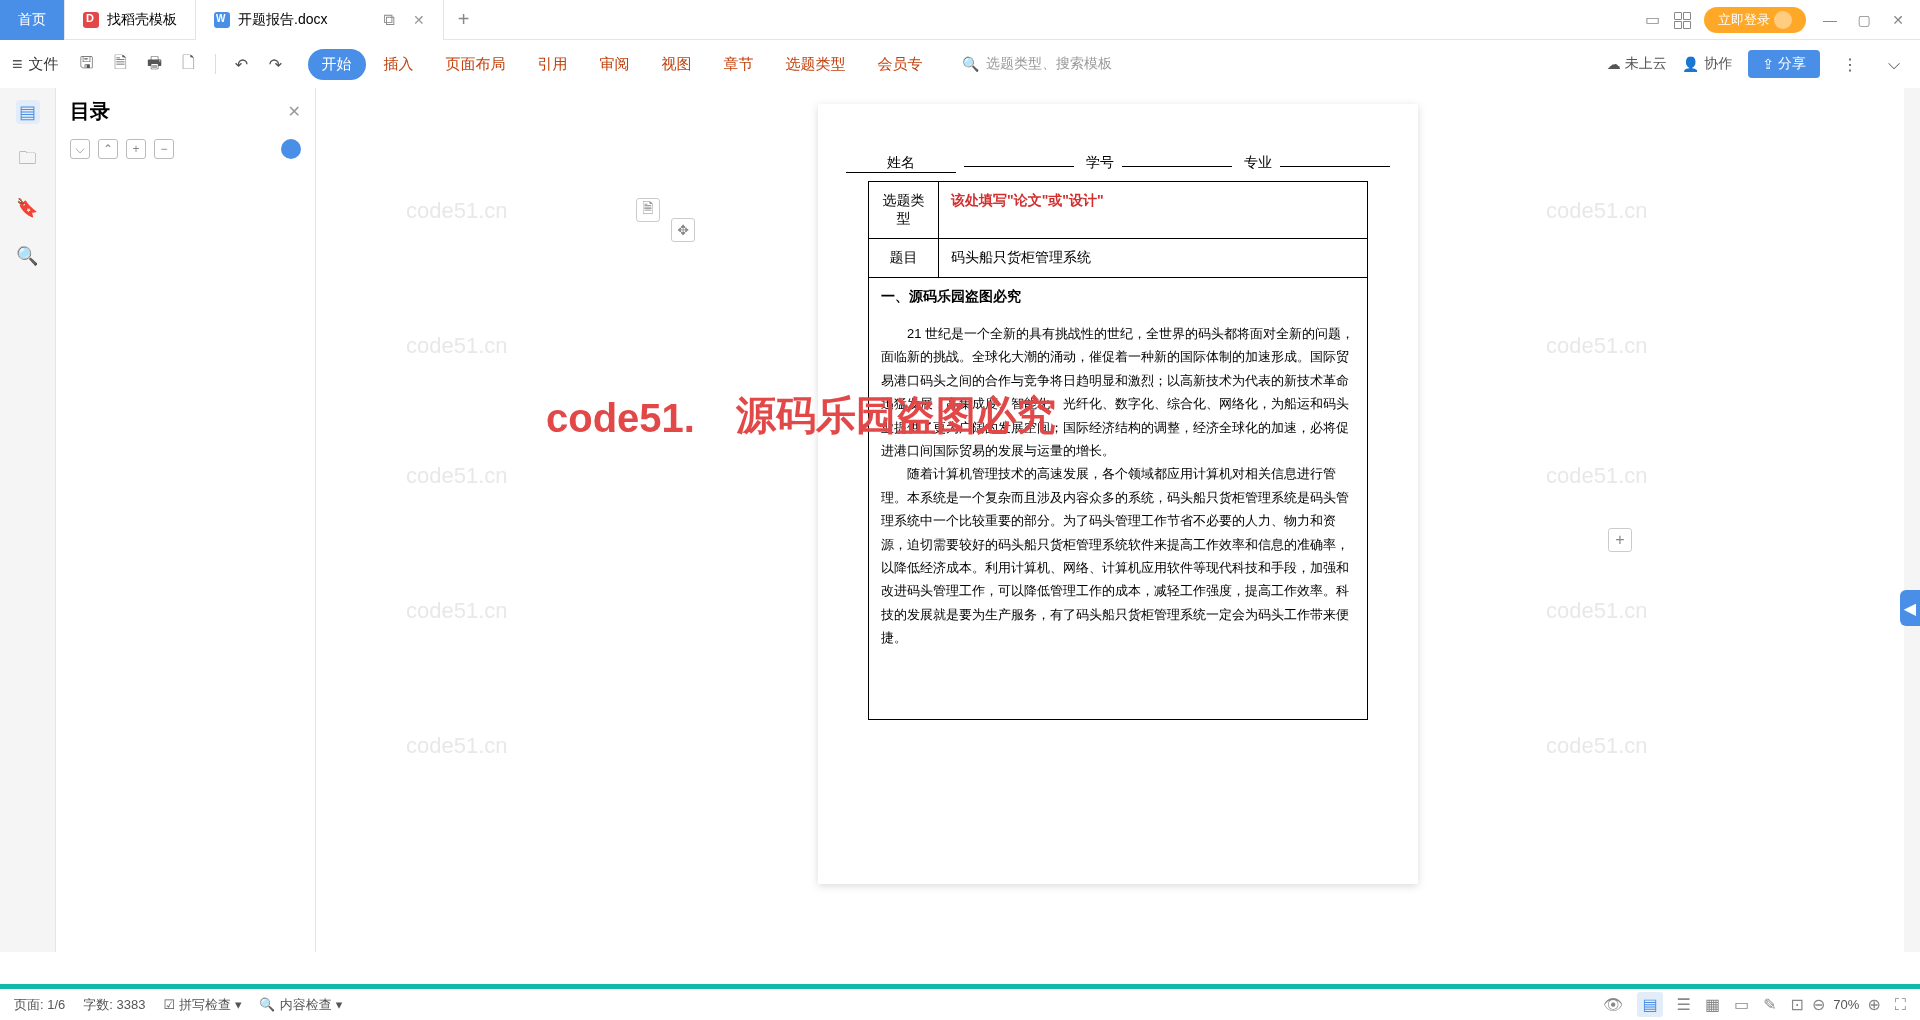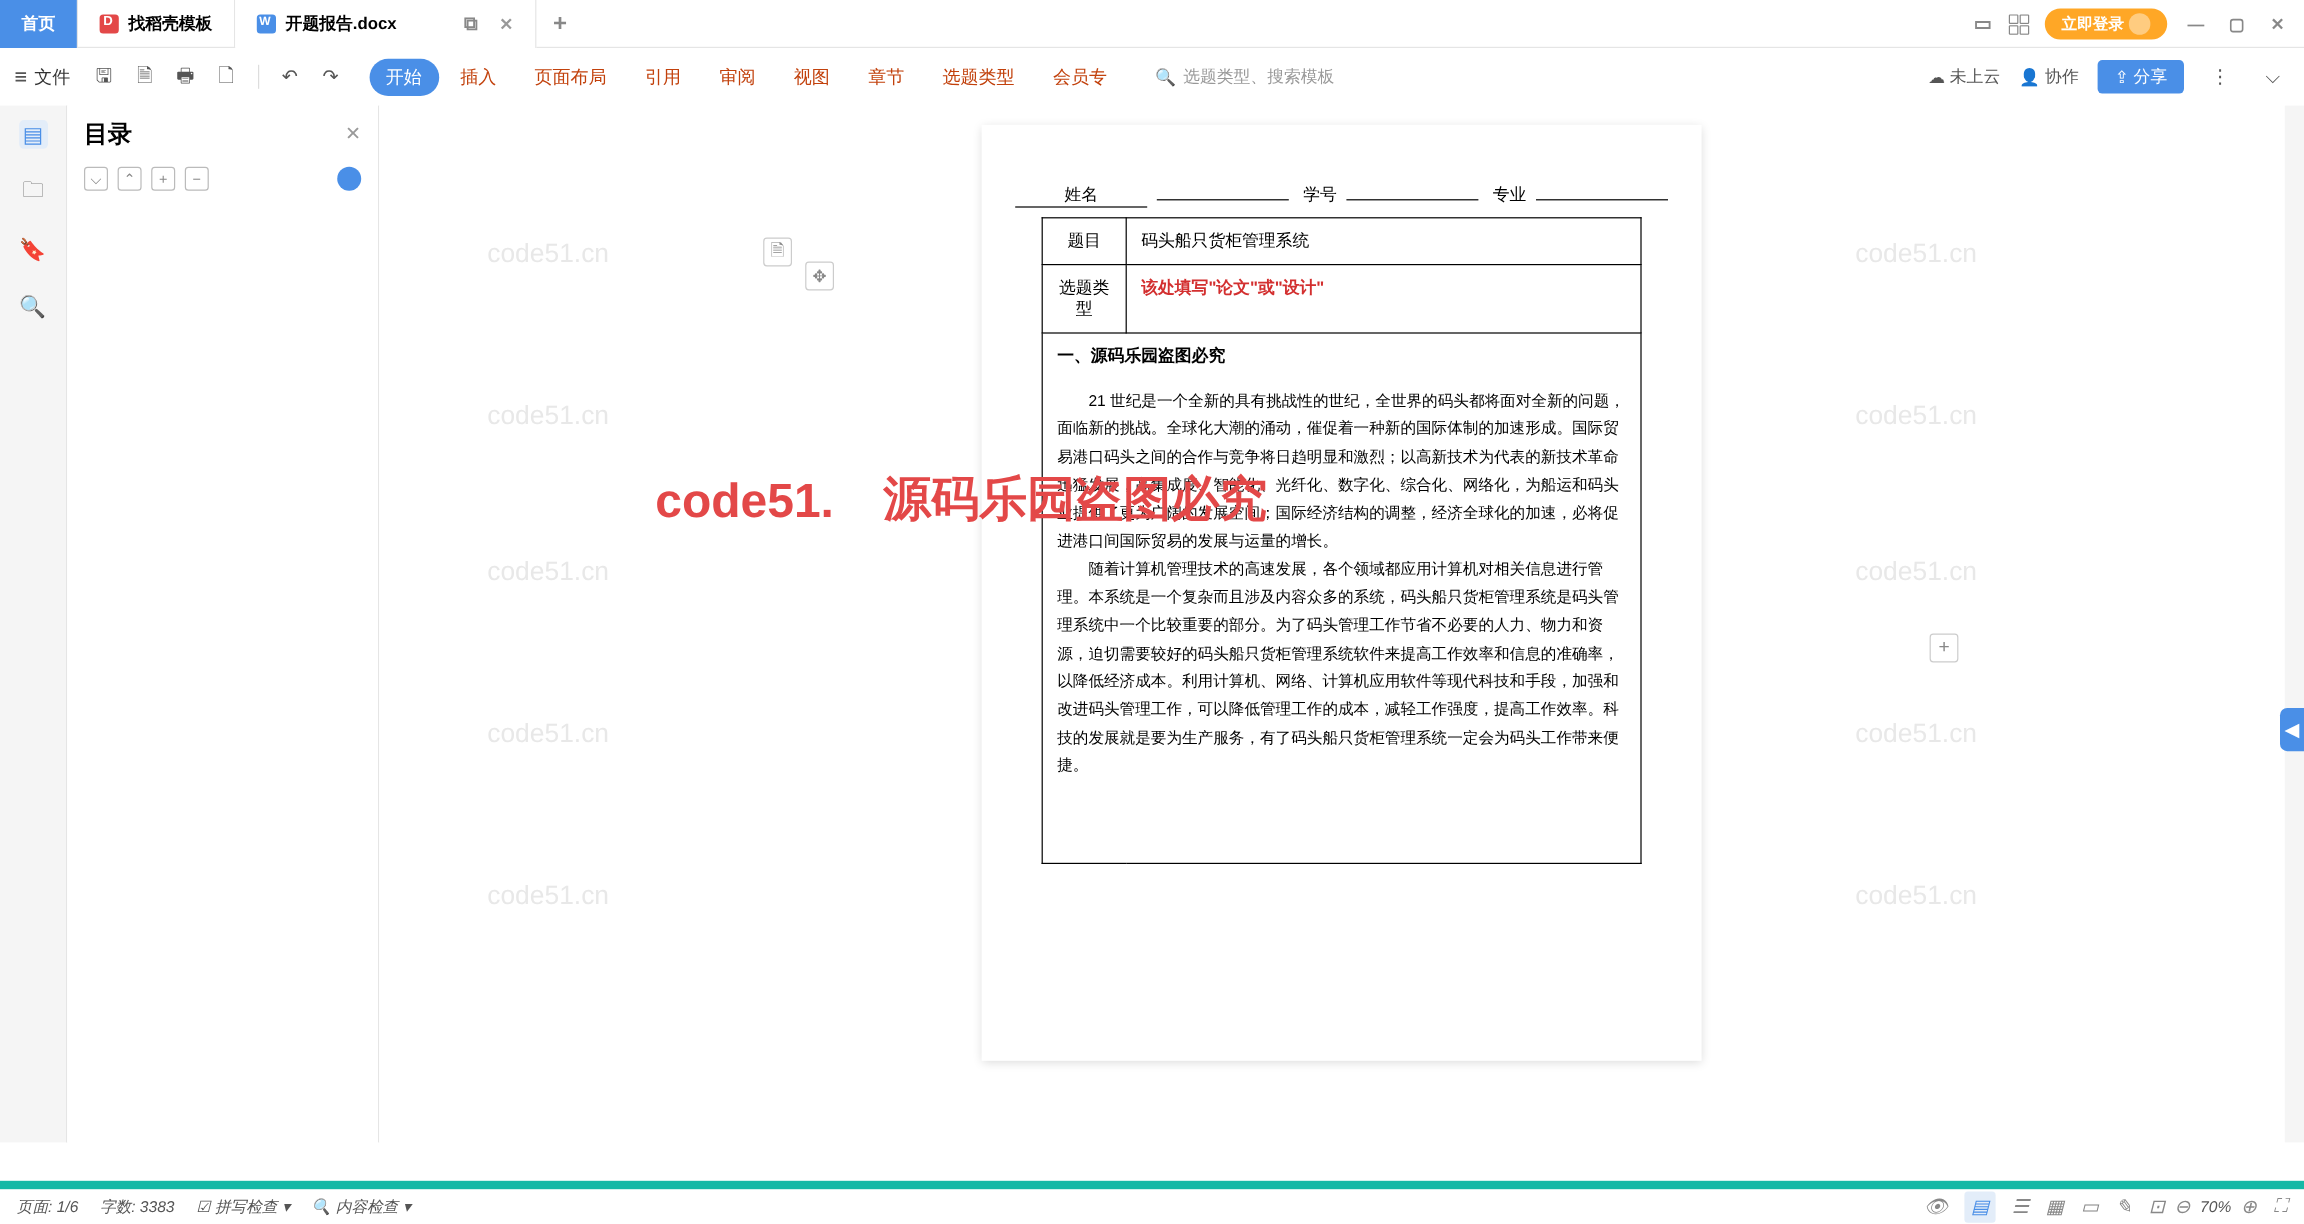--- a/index.html
+++ b/index.html
@@ -1,17 +1,17 @@
 <!DOCTYPE html>
 <html><head>
 <meta charset="utf-8">
 <style>
 *{margin:0;padding:0;box-sizing:border-box;font-family:"Microsoft YaHei",sans-serif;}
 body{background:#fff;overflow:hidden;width:1920px;height:1020px;position:relative;}
-.titlebar{height:40px;display:flex;background:#fff;border-bottom:1px solid #e5e5e5;font-weight:bold;}
+.titlebar{height:40px;display:flex;align-items:center;background:#fff;border-bottom:1px solid #e5e5e5;}
 .tab{height:40px;display:flex;align-items:center;padding:0 18px;font-size:14px;border-right:1px solid #e5e5e5;cursor:pointer;gap:8px;}
 .tab.home{background:#4a8fe7;color:#fff;}
 .tab.active{background:#fff;}
 .tab-icon{width:16px;height:16px;display:inline-block;}
 .icon-d{background:#e34848;border-radius:3px;position:relative;}
 .icon-d::after{content:"D";color:#fff;font-size:11px;font-weight:bold;position:absolute;left:3px;top:0;}
 .icon-w{background:#4a8fe7;border-radius:3px;position:relative;}
 .icon-w::after{content:"W";color:#fff;font-size:10px;font-weight:bold;position:absolute;left:2px;top:1px;}
 .tab-spacer{flex:1;}
 .tab-right{display:flex;align-items:center;padding:0 12px;gap:14px;}
@@ -51,21 +51,21 @@
 .fields{text-align:center;font-size:14px;margin-bottom:8px;}
 .fields span{display:inline-block;border-bottom:1px solid #000;min-width:110px;margin:0 4px;}
 .doc-table{width:500px;margin:0 auto;border-collapse:collapse;}
 .doc-table td{border:1px solid #000;padding:10px 12px;font-size:14px;vertical-align:top;}
 .doc-table .lbl{width:70px;text-align:center;}
 .red{color:#d32f2f;font-weight:bold;}
 .sect-h{font-weight:bold;}
 .para{text-indent:2em;line-height:1.8;font-size:13px;}
 .wm{position:absolute;color:#e8e8e8;font-size:22px;pointer-events:none;z-index:0;}
 .wm-red{position:absolute;color:#e34848;font-size:40px;font-weight:bold;pointer-events:none;z-index:5;}
-.statusbar{height:36px;border-top:7px solid #14b8a6;display:flex;align-items:center;padding:4px 14px;font-size:13px;color:#555;gap:18px;background:#fff;position:absolute;bottom:0;left:0;right:0;font-style:italic;}
+.statusbar{height:36px;border-top:5px solid #14b8a6;display:flex;align-items:center;padding:4px 14px;font-size:13px;color:#555;gap:18px;background:#fff;position:absolute;bottom:0;left:0;right:0;}
 .status-item{display:flex;align-items:center;gap:4px;cursor:pointer;}
 .status-right{margin-left:auto;display:flex;align-items:center;gap:14px;}
 .st-icon{color:#888;cursor:pointer;font-size:16px;}
 .st-icon.sel{background:#e3edf9;padding:3px 5px;border-radius:3px;color:#4a8fe7;}
 .zoom{display:flex;align-items:center;gap:8px;}
 .close-x{color:#999;cursor:pointer;}
 .right-sb{position:absolute;right:0;top:88px;width:16px;height:864px;background:#f5f5f5;}
 .blue-tab{position:absolute;right:0;top:590px;width:20px;height:36px;background:#4a8fe7;border-radius:6px 0 0 6px;cursor:pointer;display:flex;align-items:center;justify-content:center;color:#fff;}
 .float-btn{position:absolute;right:288px;top:520px;width:24px;height:24px;border:1px solid #ccc;background:#fff;border-radius:3px;display:flex;align-items:center;justify-content:center;color:#888;cursor:pointer;}
 .page-handle{position:absolute;width:24px;height:24px;border:1px solid #ccc;background:#fff;border-radius:3px;display:flex;align-items:center;justify-content:center;color:#888;cursor:pointer;font-size:14px;}
@@ -186,26 +186,26 @@
 
     <div class="page">
       <div class="fields">
         <span>姓名</span><span></span>
         <span style="border:none;min-width:auto">学号</span><span></span>
         <span style="border:none;min-width:auto">专业</span><span></span>
       </div>
       <table class="doc-table">
         <tbody>
             <tr>
+              <td class="lbl">选题类型</td>
+              <td class="red">该处填写"论文"或"设计"</td>
+            </tr>
+        <tr>
               <td class="lbl">题目</td>
               <td>码头船只货柜管理系统</td>
-            </tr>
-        <tr>
-              <td class="lbl">选题类型</td>
-              <td class="red">该处填写"论文"或"设计"</td>
             </tr>
         <tr>
               <td colspan="2">
           <div class="sect-h">一、源码乐园盗图必究</div><br>
           <div class="para">21 世纪是一个全新的具有挑战性的世纪，全世界的码头都将面对全新的问题，面临新的挑战。全球化大潮的涌动，催促着一种新的国际体制的加速形成。国际贸易港口码头之间的合作与竞争将日趋明显和激烈；以高新技术为代表的新技术革命迅猛发展，高集成度、智能化、光纤化、数字化、综合化、网络化，为船运和码头业提供了更为广阔的发展空间；国际经济结构的调整，经济全球化的加速，必将促进港口间国际贸易的发展与运量的增长。</div>
           <div class="para">随着计算机管理技术的高速发展，各个领域都应用计算机对相关信息进行管理。本系统是一个复杂而且涉及内容众多的系统，码头船只货柜管理系统是码头管理系统中一个比较重要的部分。为了码头管理工作节省不必要的人力、物力和资源，迫切需要较好的码头船只货柜管理系统软件来提高工作效率和信息的准确率，以降低经济成本。利用计算机、网络、计算机应用软件等现代科技和手段，加强和改进码头管理工作，可以降低管理工作的成本，减轻工作强度，提高工作效率。科技的发展就是要为生产服务，有了码头船只货柜管理系统一定会为码头工作带来便捷。</div>
           <div style="height:60px"></div>
         </td>
             </tr>
       </tbody>

